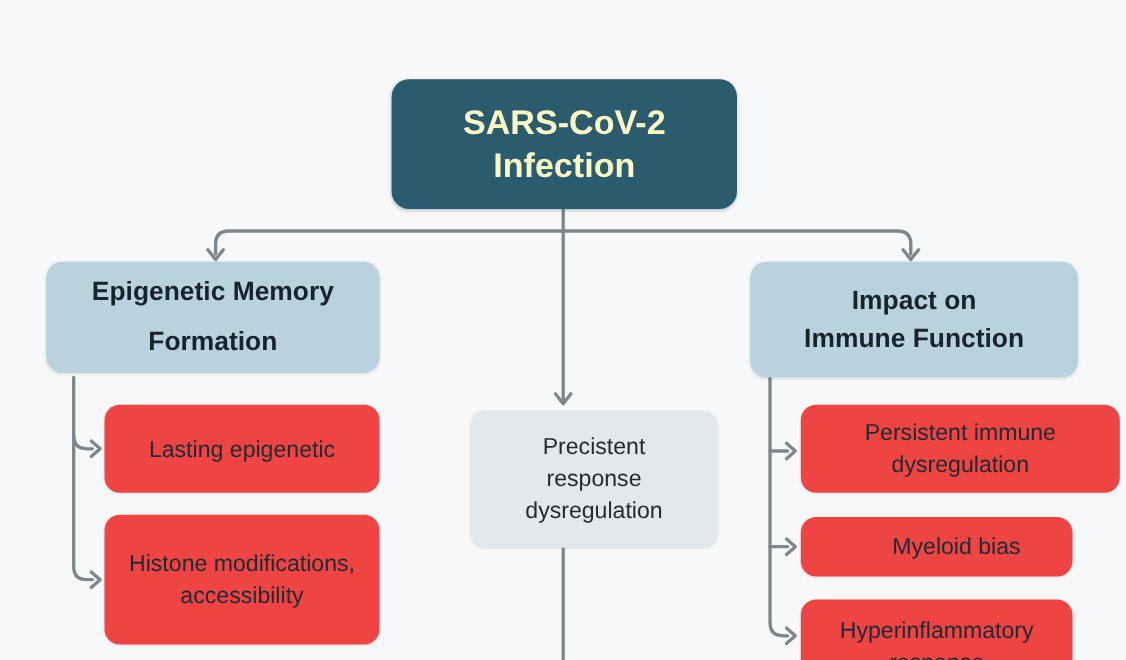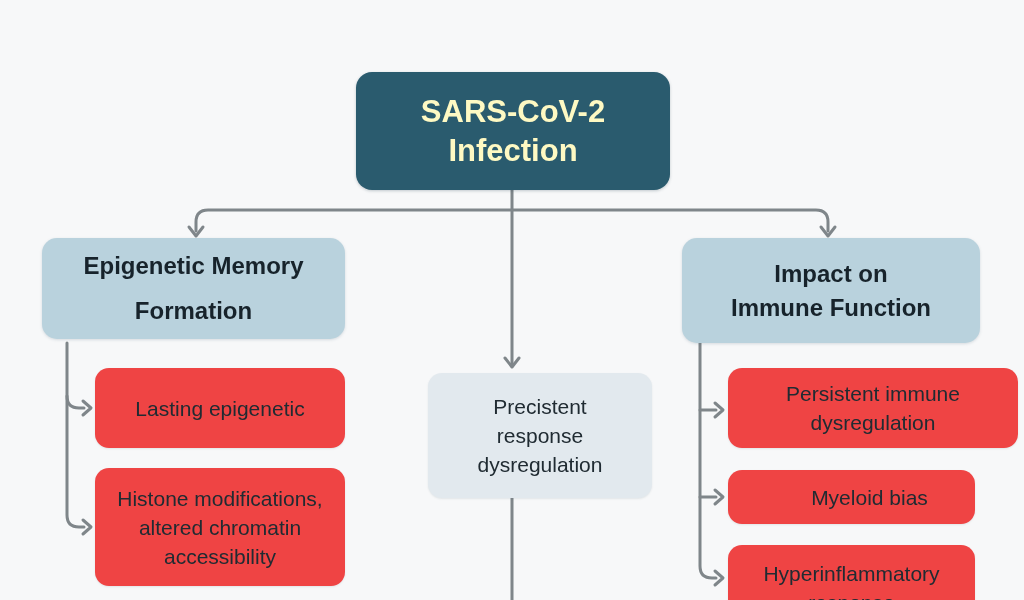--- a/index.html
+++ b/index.html
@@ -121,21 +121,20 @@
     <span class="line">Precistent</span>
     <span class="line">response</span>
     <span class="line">dysregulation</span>
   </div>
 
   <div class="node node-leaf node-leaf-left-1">
     <span class="line">Lasting epigenetic</span>
   </div>
   <div class="node node-leaf node-leaf-left-2">
     <span class="line">Histone modifications,</span>
-    <span class="line">altered chromatin</span>
     <span class="line">accessibility</span>
   </div>
 
   <div class="node node-leaf node-leaf-right-1">
     <span class="line">Persistent immune</span>
     <span class="line">dysregulation</span>
   </div>
   <div class="node node-leaf node-leaf-right-2">
     <span class="line">Myeloid bias</span>
   </div>

